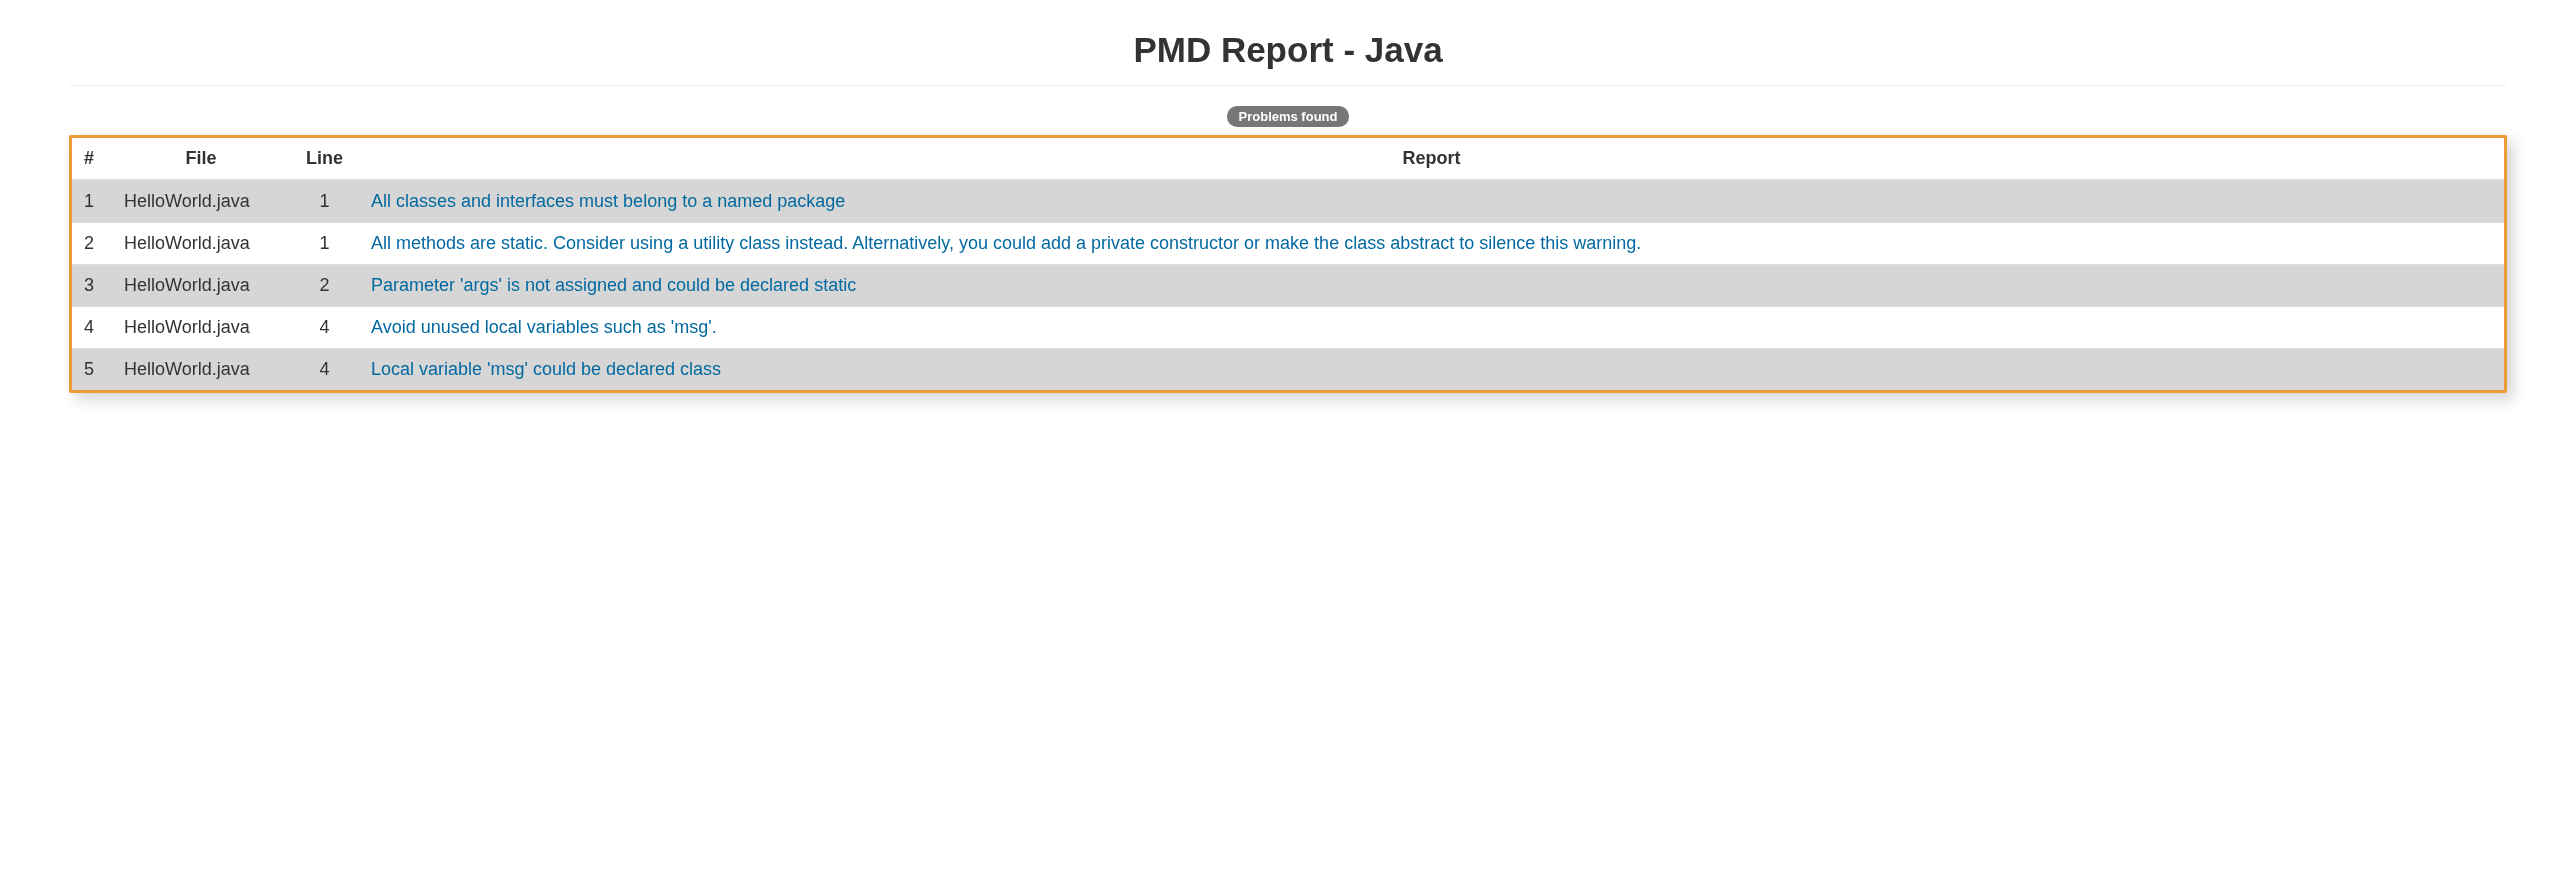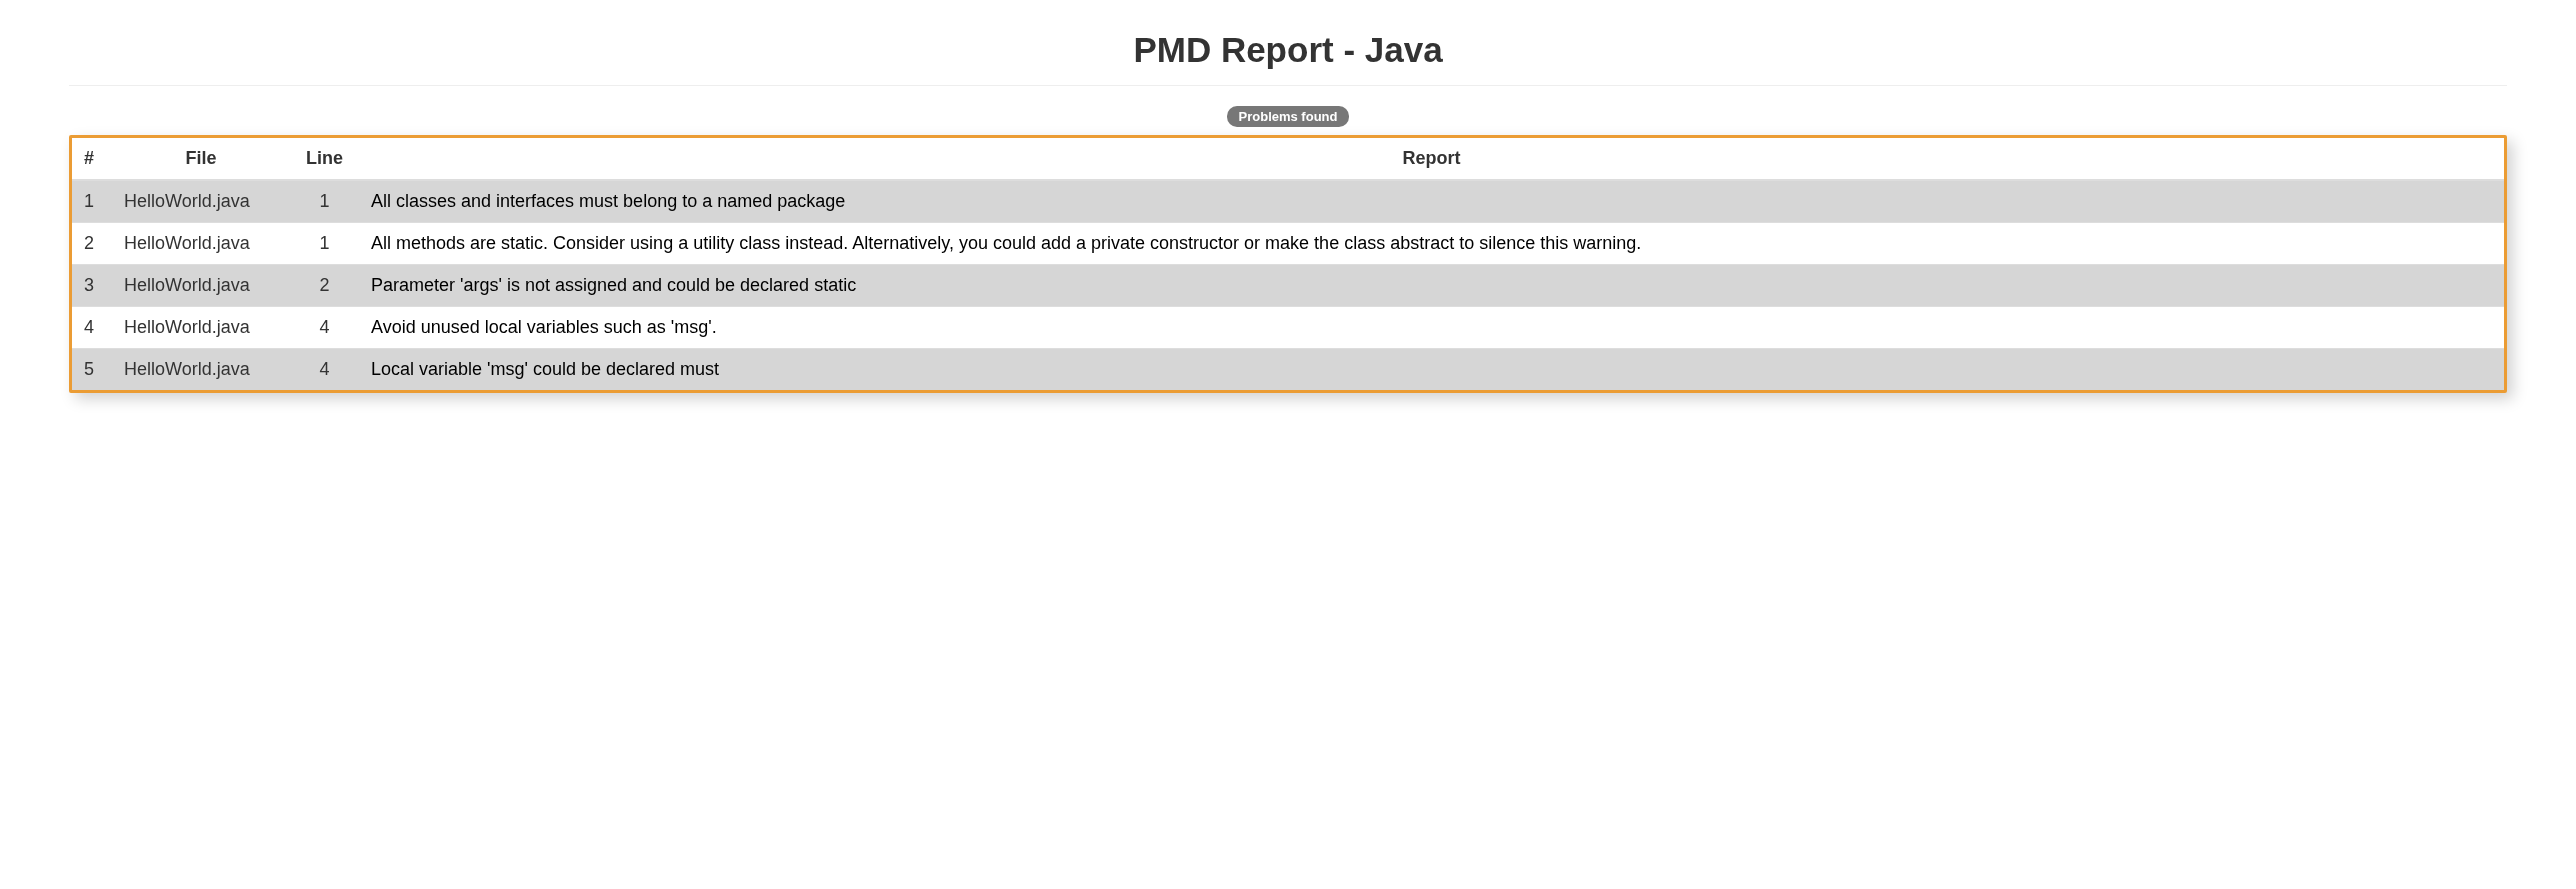--- a/index.html
+++ b/index.html
@@ -81,21 +81,21 @@
       width: 69px;
       text-align: left;
     }
     td.col-line, th.col-line {
       text-align: center;
     }
     tbody td.col-line {
       text-align: center;
     }
     a.problem-link {
-      color: #000000;
+      color: #0369a1;
       text-decoration: none;
       cursor: pointer;
     }
   </style>
 </head>
 <body>
 
 <div class="page-title">PMD Report - Java</div>
 <hr class="divider">
 
@@ -135,18 +135,18 @@
         <tr>
           <td class="col-num">4</td>
           <td class="col-file">HelloWorld.java</td>
           <td class="col-line">4</td>
           <td><a class="problem-link">Avoid unused local variables such as 'msg'.</a></td>
         </tr>
         <tr>
           <td class="col-num">5</td>
           <td class="col-file">HelloWorld.java</td>
           <td class="col-line">4</td>
-          <td><a class="problem-link">Local variable 'msg' could be declared must</a></td>
+          <td><a class="problem-link">Local variable 'msg' could be declared class</a></td>
         </tr>
       </tbody>
   </table>
 </div>
 
 
 </body></html>

